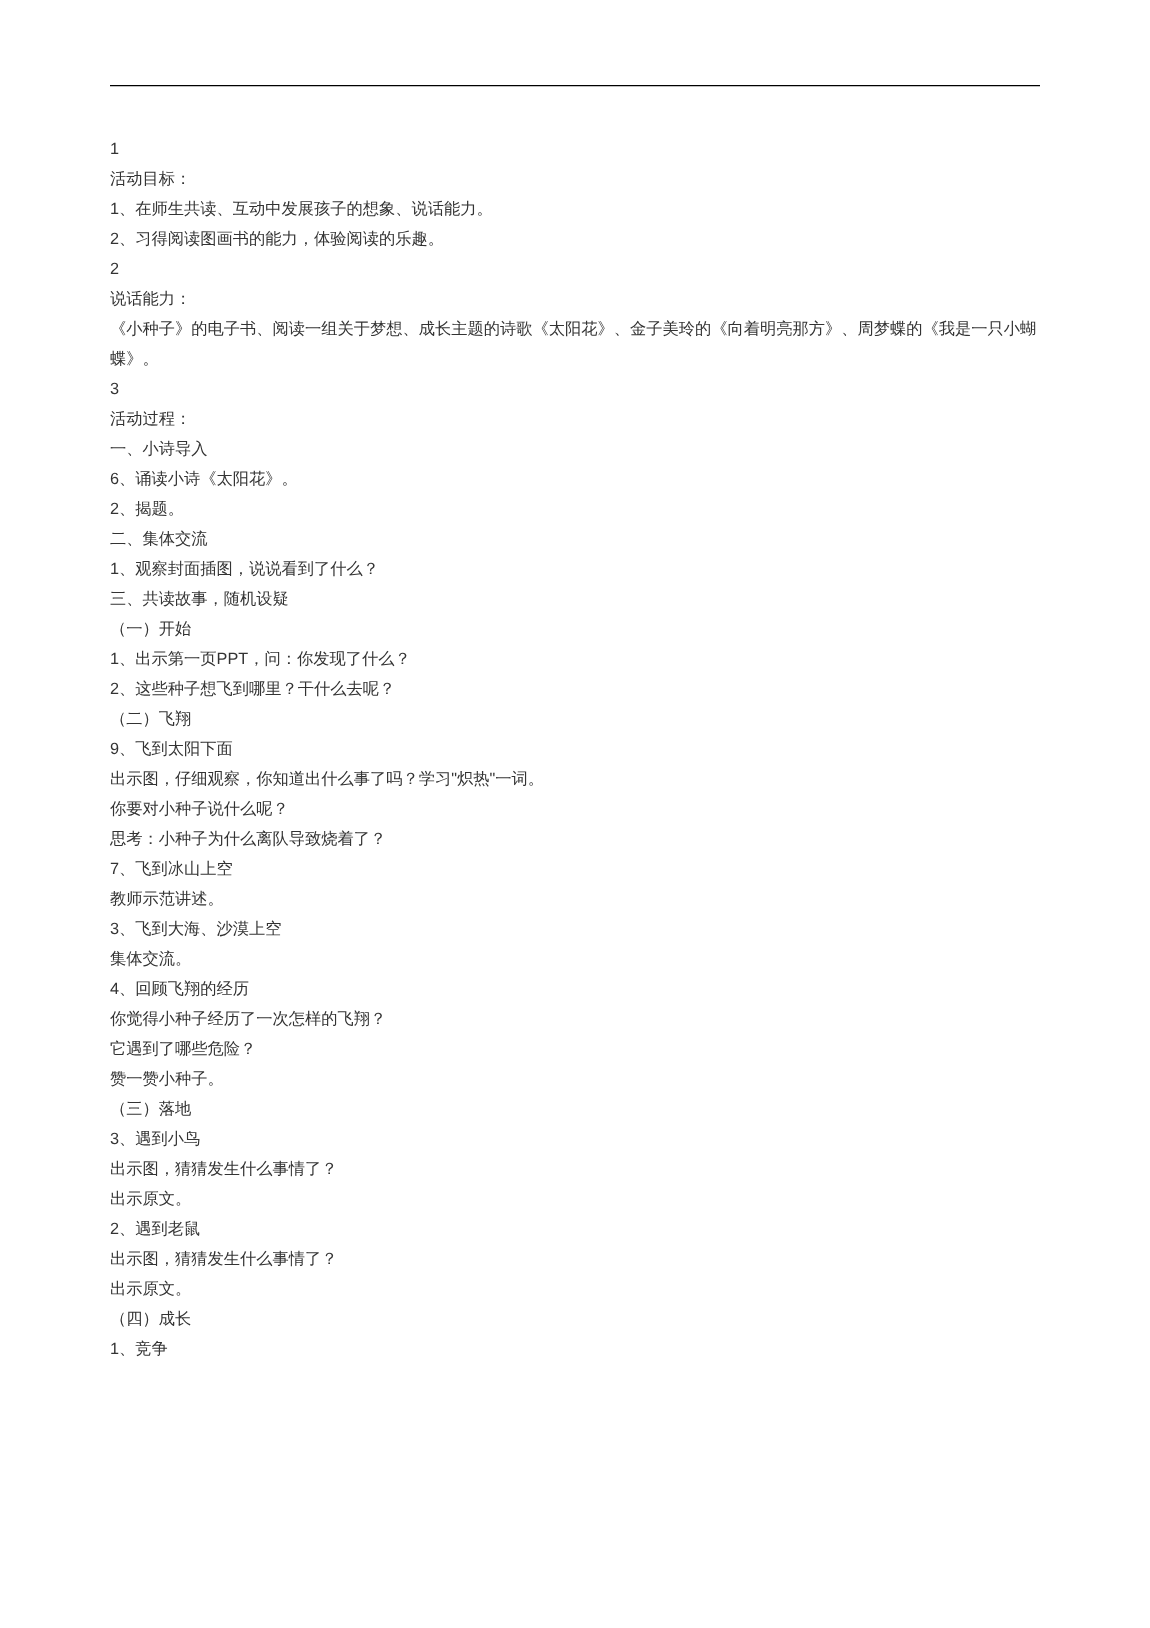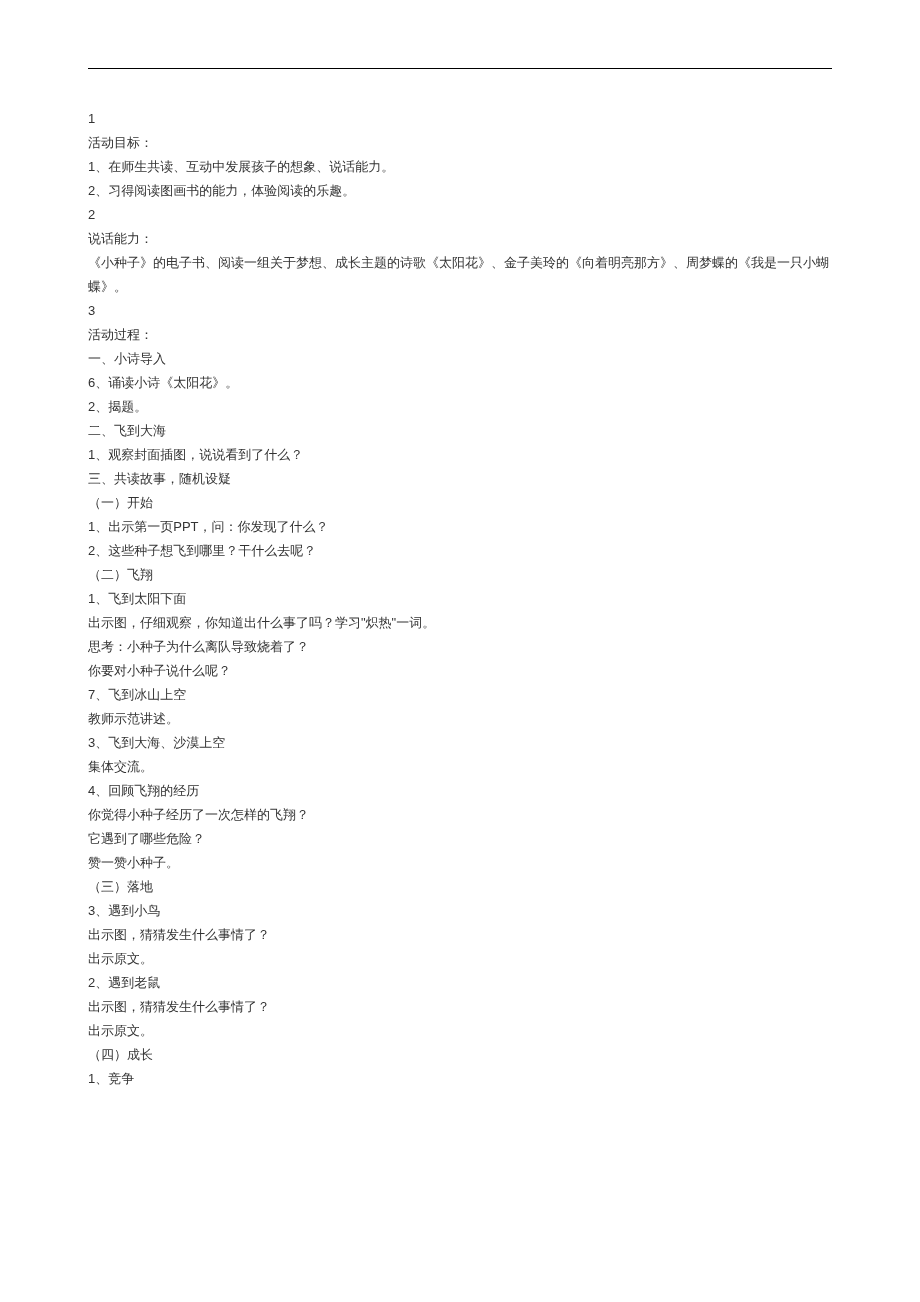--- a/index.html
+++ b/index.html
@@ -51,31 +51,31 @@
     <span class="line">说话能力：</span>
     <span class="line">《小种子》的电子书、阅读一组关于梦想、成长主题的诗歌《太阳花》、金子美玲的《向着明亮那方》、周梦蝶的《我是一只小蝴蝶》。</span>
   </div>
 
   <div>
     <span class="section-num line">3</span>
     <span class="line">活动过程：</span>
     <span class="line">一、小诗导入</span>
     <span class="line">6、诵读小诗《太阳花》。</span>
     <span class="line">2、揭题。</span>
-    <span class="line">二、飞到大海</span>
+    <span class="line">二、集体交流</span>
     <span class="line">1、观察封面插图，说说看到了什么？</span>
     <span class="line">三、共读故事，随机设疑</span>
     <span class="line">（一）开始</span>
     <span class="line">1、出示第一页PPT，问：你发现了什么？</span>
     <span class="line">2、这些种子想飞到哪里？干什么去呢？</span>
     <span class="line">（二）飞翔</span>
-    <span class="line">1、飞到太阳下面</span>
+    <span class="line">9、飞到太阳下面</span>
     <span class="line">出示图，仔细观察，你知道出什么事了吗？学习"炽热"一词。</span>
+    <span class="line">你要对小种子说什么呢？</span>
     <span class="line">思考：小种子为什么离队导致烧着了？</span>
-    <span class="line">你要对小种子说什么呢？</span>
     <span class="line">7、飞到冰山上空</span>
     <span class="line">教师示范讲述。</span>
     <span class="line">3、飞到大海、沙漠上空</span>
     <span class="line">集体交流。</span>
     <span class="line">4、回顾飞翔的经历</span>
     <span class="line">你觉得小种子经历了一次怎样的飞翔？</span>
     <span class="line">它遇到了哪些危险？</span>
     <span class="line">赞一赞小种子。</span>
     <span class="line">（三）落地</span>
     <span class="line">3、遇到小鸟</span>

